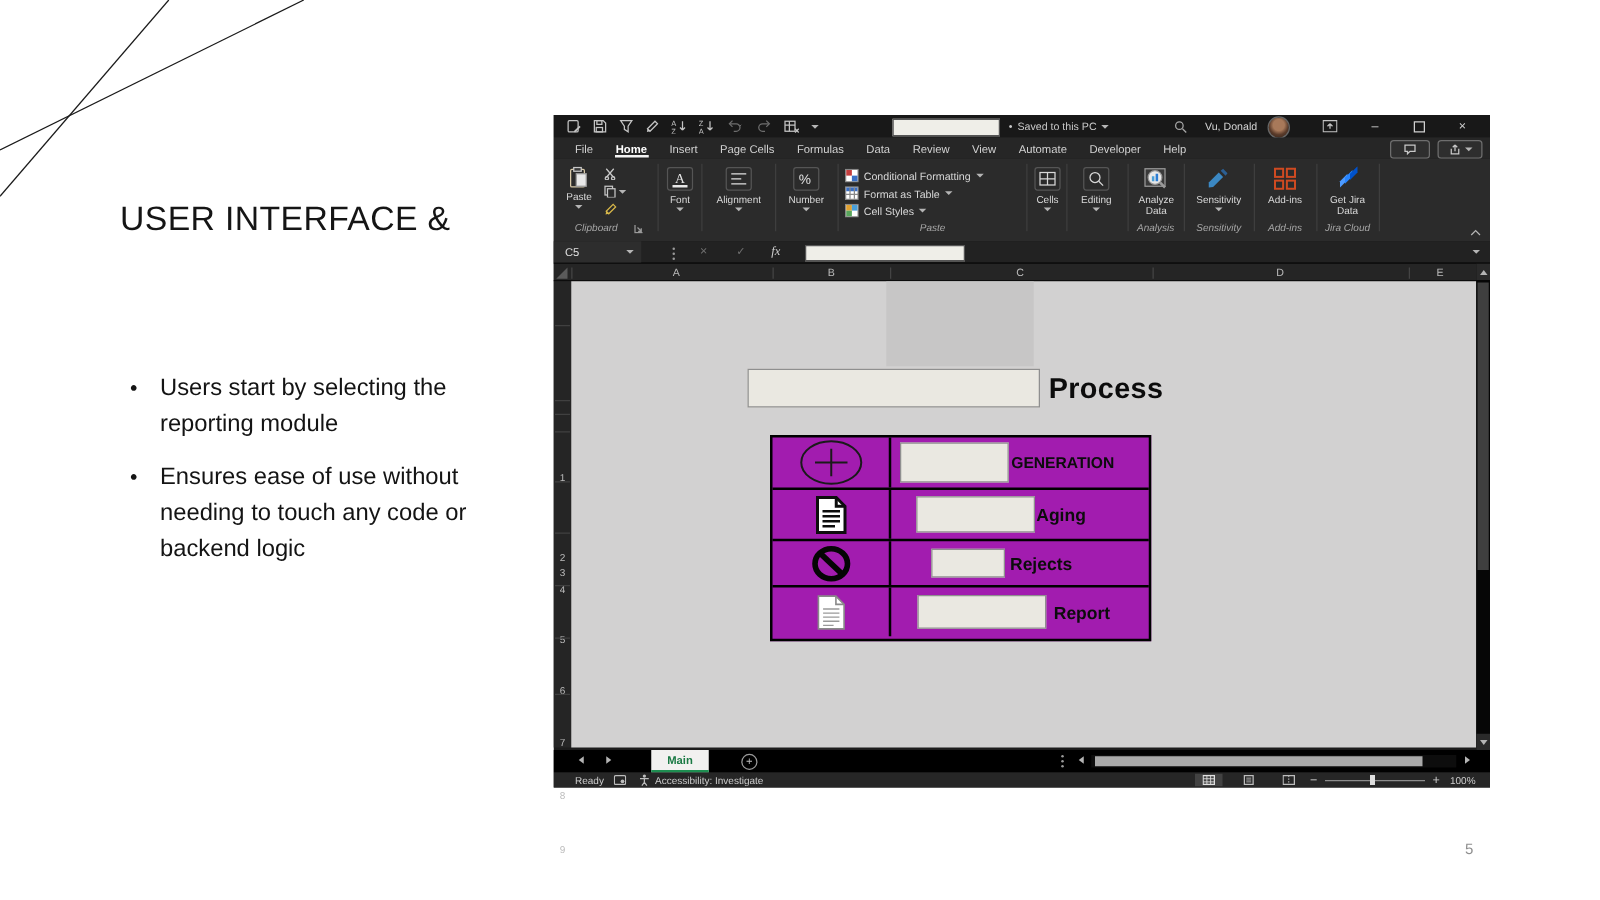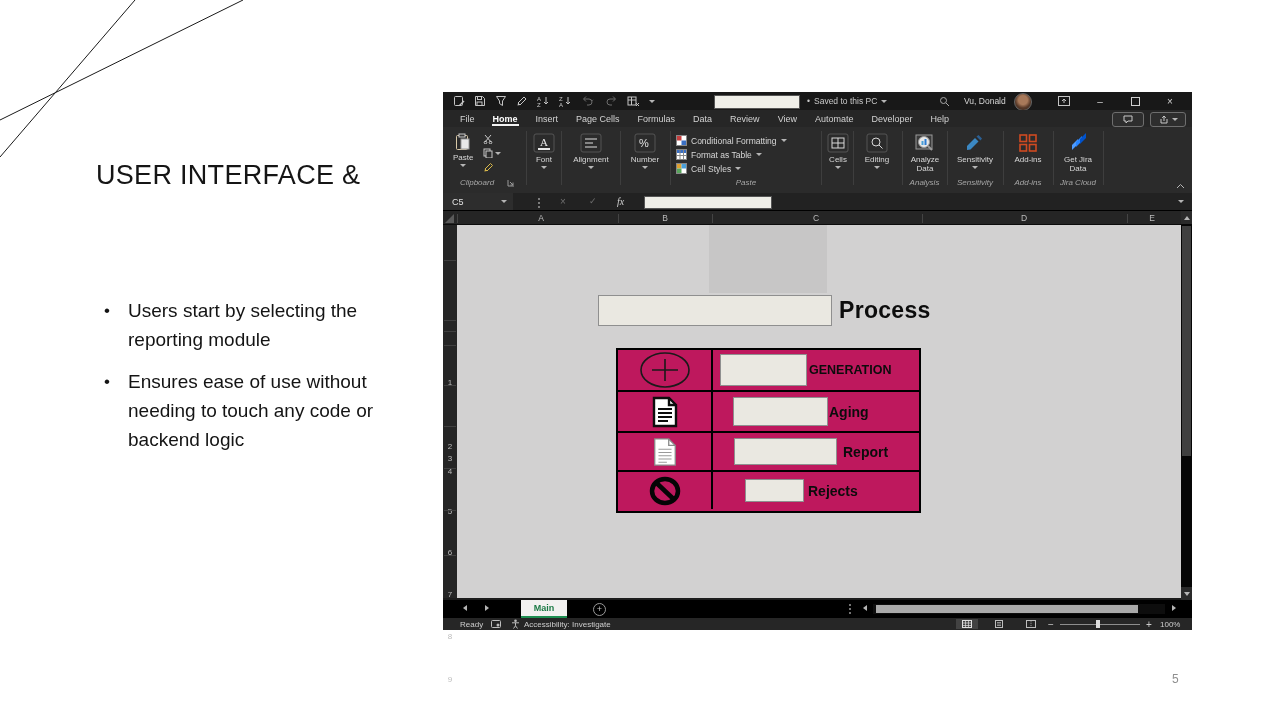--- a/index.html
+++ b/index.html
@@ -68,21 +68,21 @@
   .rhead{left:0;top:133px;width:14px;height:373px;background:#252525;}
   .rownum{left:0;width:14px;text-align:center;font-size:8px;color:#bcbcbc;}
   .rdivh{left:1px;width:12px;height:1px;background:#404040;}
   .selall{left:2px;top:121px;width:0;height:0;border-left:9px solid transparent;border-bottom:9px solid #5a5a5a;}
 
   
   .grid{left:14px;top:133px;width:724px;height:373px;background:#d2d1d1;overflow:hidden;}
   .shade{left:252px;top:0;width:118px;height:68px;background:#c7c6c6;}
   .redact{background:#eae8e1;border:1px solid #8f8f8f;box-sizing:border-box;}
   .ptitle{left:382px;top:72px;font-size:23px;font-weight:bold;color:#0c0c0c;letter-spacing:.3px;}
-  .ptable{left:159px;top:123px;width:305px;height:165px;border:2px solid #000;box-sizing:border-box;background:#be185d;}
+  .ptable{left:159px;top:123px;width:305px;height:165px;border:2px solid #000;box-sizing:border-box;background:#a21caf;}
   .trow{display:flex;border-bottom:2px solid #000;box-sizing:border-box;}
   .trow:last-child{border-bottom:none;}
   .ticon{width:95px;border-right:2px solid #000;box-sizing:border-box;display:flex;align-items:center;justify-content:center;}
   .tcell{flex:1;display:flex;align-items:center;}
   .tlabel{font-weight:bold;color:#0c0c0c;}
 
   
   .vscroll{left:738px;top:119px;width:11px;height:389px;background:#060606;}
   .varrow{left:0;width:11px;height:13px;background:#2a2a2a;display:flex;align-items:center;justify-content:center;}
   .tri-up{width:0;height:0;border-left:3px solid transparent;border-right:3px solid transparent;border-bottom:4px solid #b5b5b5;}
@@ -491,44 +491,44 @@
                 <path d="M19 2 v7 h7" fill="none" stroke="#0d0d0d" stroke-width="2.4"></path>
                 <path d="M8 13 h14 M8 17 h14 M8 21 h14 M8 25 h10" stroke="#0d0d0d" stroke-width="2"></path>
               </svg>
           </div>
           <div class="tcell">
             <div class="redact" style="margin-left:20px;width:95px;height:29px;"></div>
             <span class="tlabel" style="font-size:14px;margin-left:1px;">Aging</span>
           </div>
         </div>
 
+        <div class="trow" style="height:37px;">
+          <div class="ticon">
+            <svg width="32" height="30" viewBox="0 0 32 30">
+                <ellipse cx="16" cy="15" rx="13" ry="12" fill="none" stroke="#050505" stroke-width="4.5"></ellipse>
+                <path d="M7 6.5 L25 23.5" stroke="#050505" stroke-width="4.5"></path>
+              </svg>
+          </div>
+          <div class="tcell">
+            <div class="redact" style="margin-left:32px;width:59px;height:23px;"></div>
+            <span class="tlabel" style="font-size:14px;margin-left:4px;">Rejects</span>
+          </div>
+        </div>
+
         <div class="trow" style="height:39px;">
           <div class="ticon">
             <svg width="28" height="30" viewBox="0 0 30 32">
                 <path d="M4 2 h15 l7 7 v21 h-22 z" fill="#fff" stroke="#8a8a8a" stroke-width="1.4"></path>
                 <path d="M19 2 v7 h7" fill="none" stroke="#8a8a8a" stroke-width="1.4"></path>
                 <path d="M8 13 h14 M8 16.5 h14 M8 20 h14 M8 23.5 h14 M8 27 h9" stroke="#9a9a9a" stroke-width="1.2"></path>
               </svg>
           </div>
           <div class="tcell">
             <div class="redact" style="margin-left:21px;width:103px;height:27px;"></div>
             <span class="tlabel" style="font-size:14px;margin-left:6px;">Report</span>
-          </div>
-        </div>
-
-        <div class="trow" style="height:37px;">
-          <div class="ticon">
-            <svg width="32" height="30" viewBox="0 0 32 30">
-                <ellipse cx="16" cy="15" rx="13" ry="12" fill="none" stroke="#050505" stroke-width="4.5"></ellipse>
-                <path d="M7 6.5 L25 23.5" stroke="#050505" stroke-width="4.5"></path>
-              </svg>
-          </div>
-          <div class="tcell">
-            <div class="redact" style="margin-left:32px;width:59px;height:23px;"></div>
-            <span class="tlabel" style="font-size:14px;margin-left:4px;">Rejects</span>
           </div>
         </div>
       </div>
     </div>
 
     <div class="abs vscroll">
       <div class="abs varrow" style="top:0;">
           <span class="tri-up"></span>
         </div>
       <div class="abs vthumb"></div>

